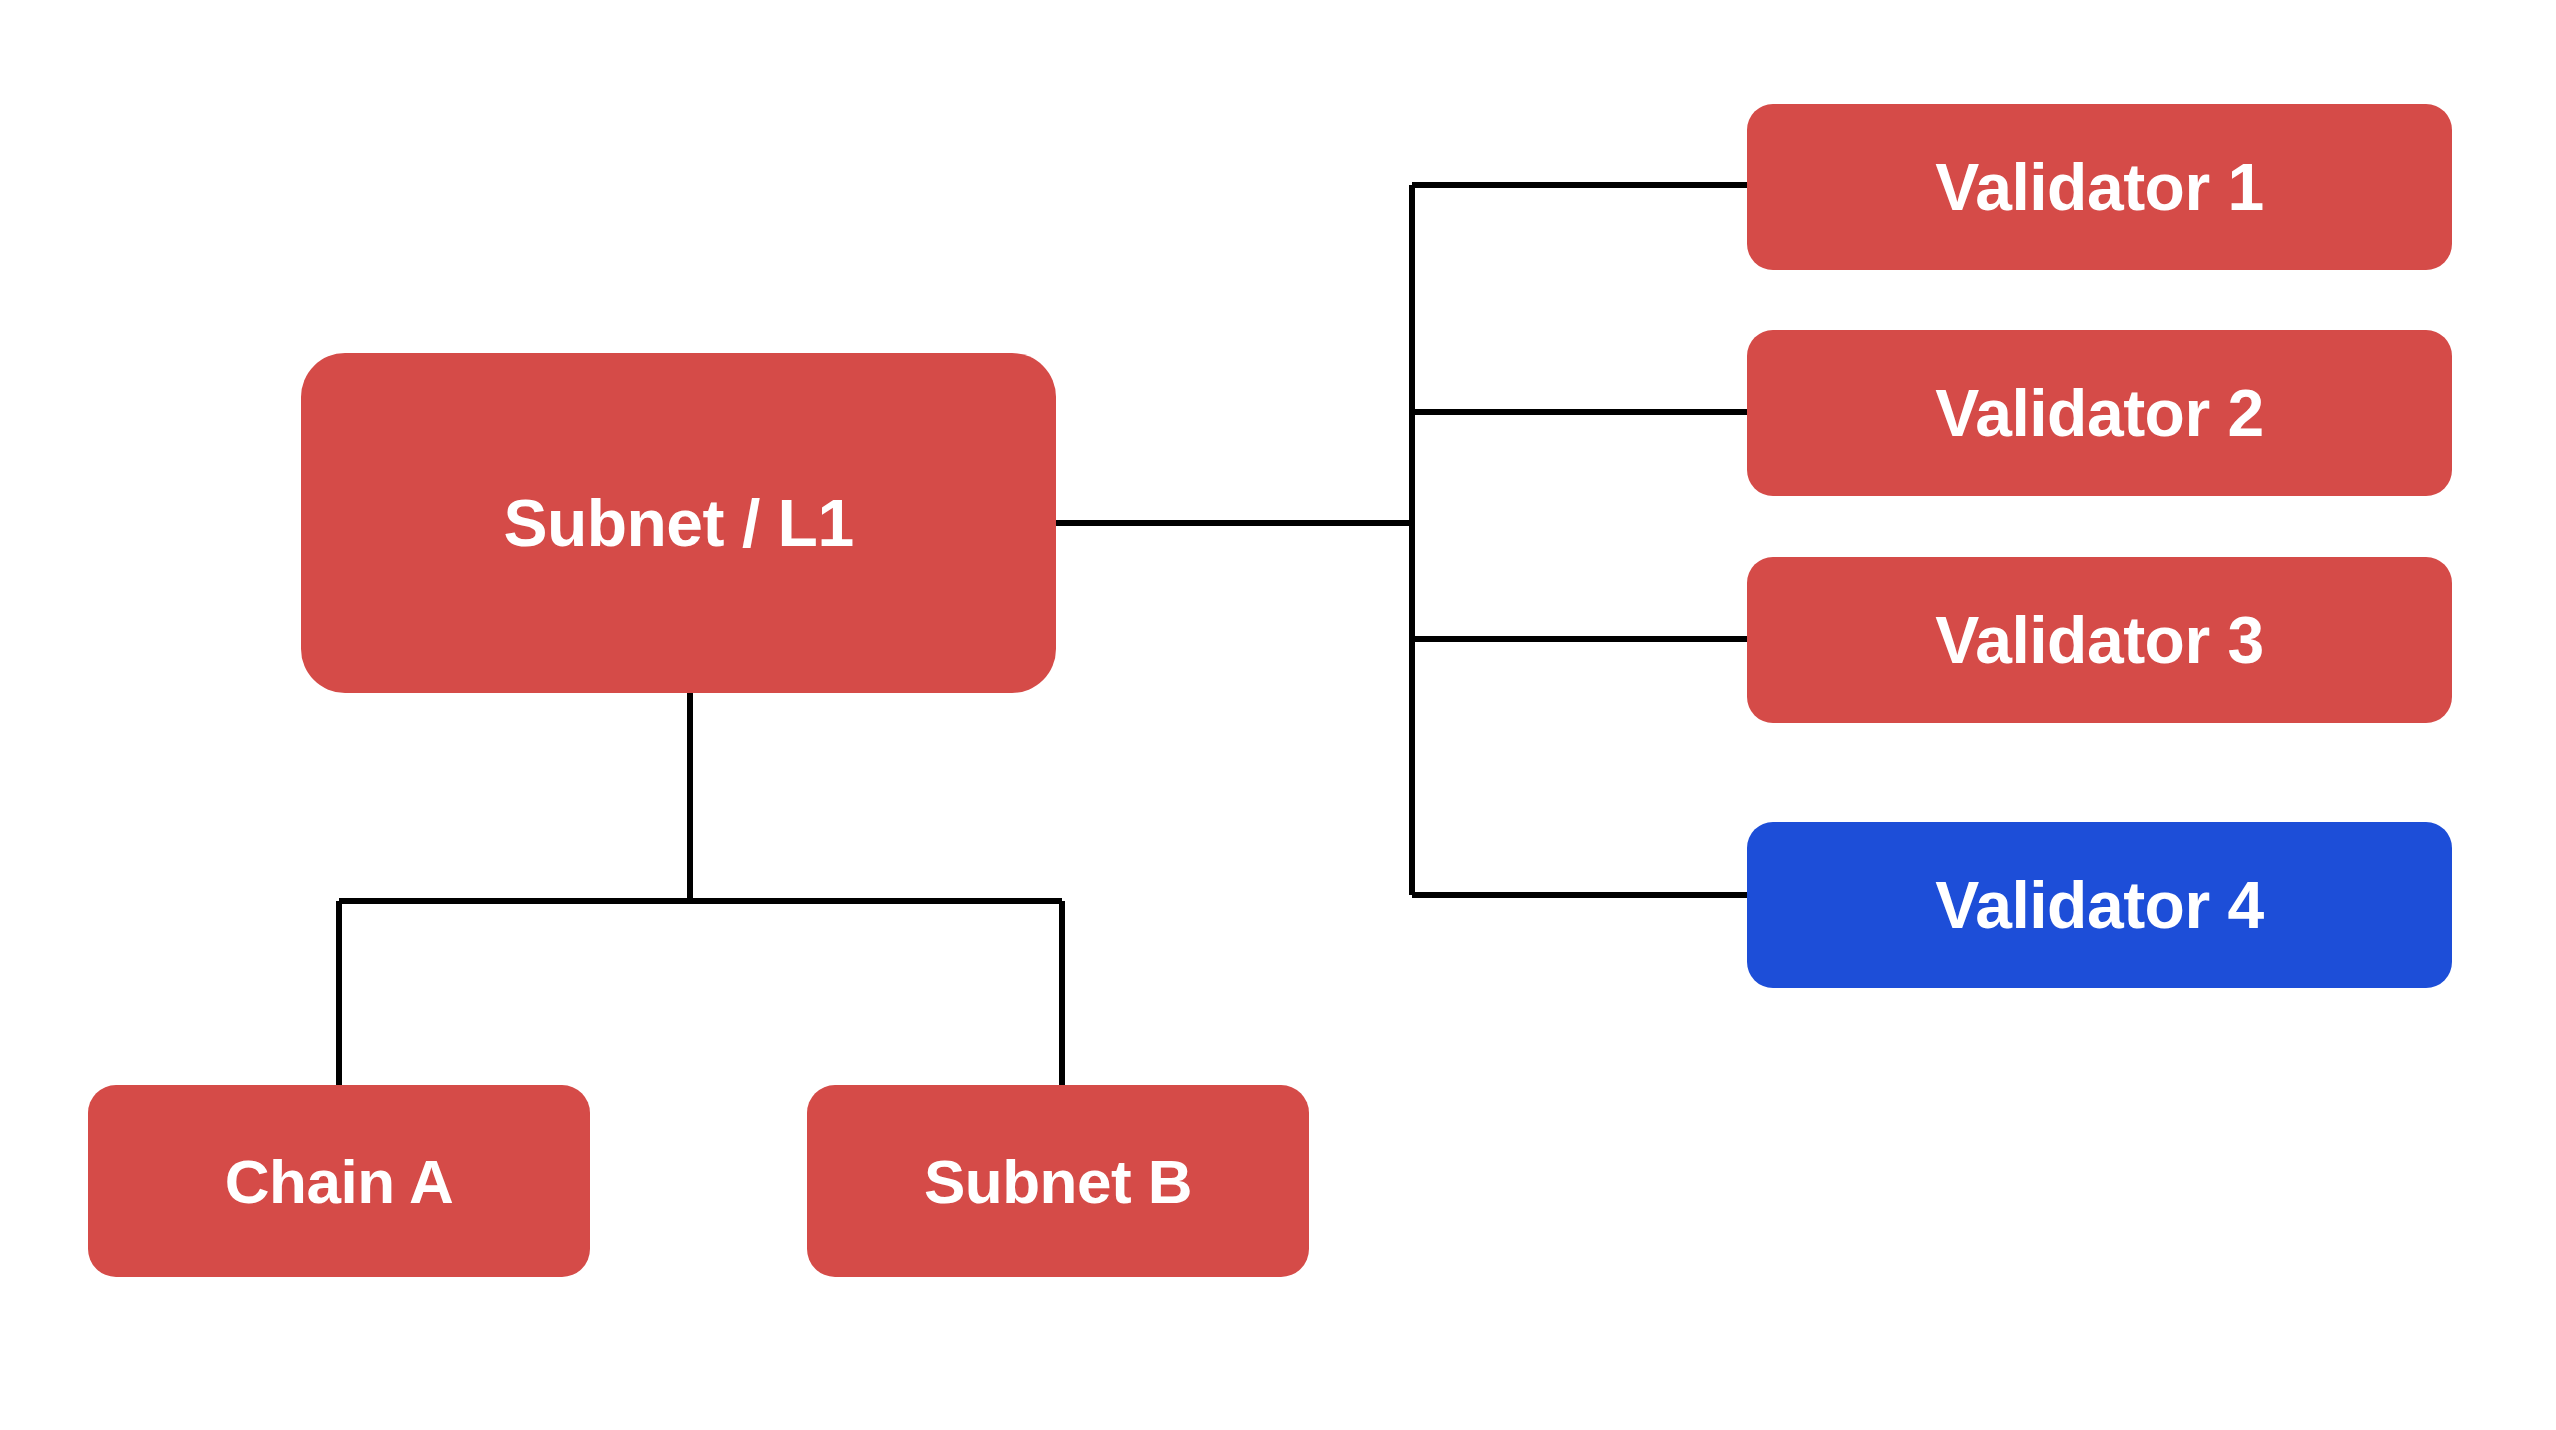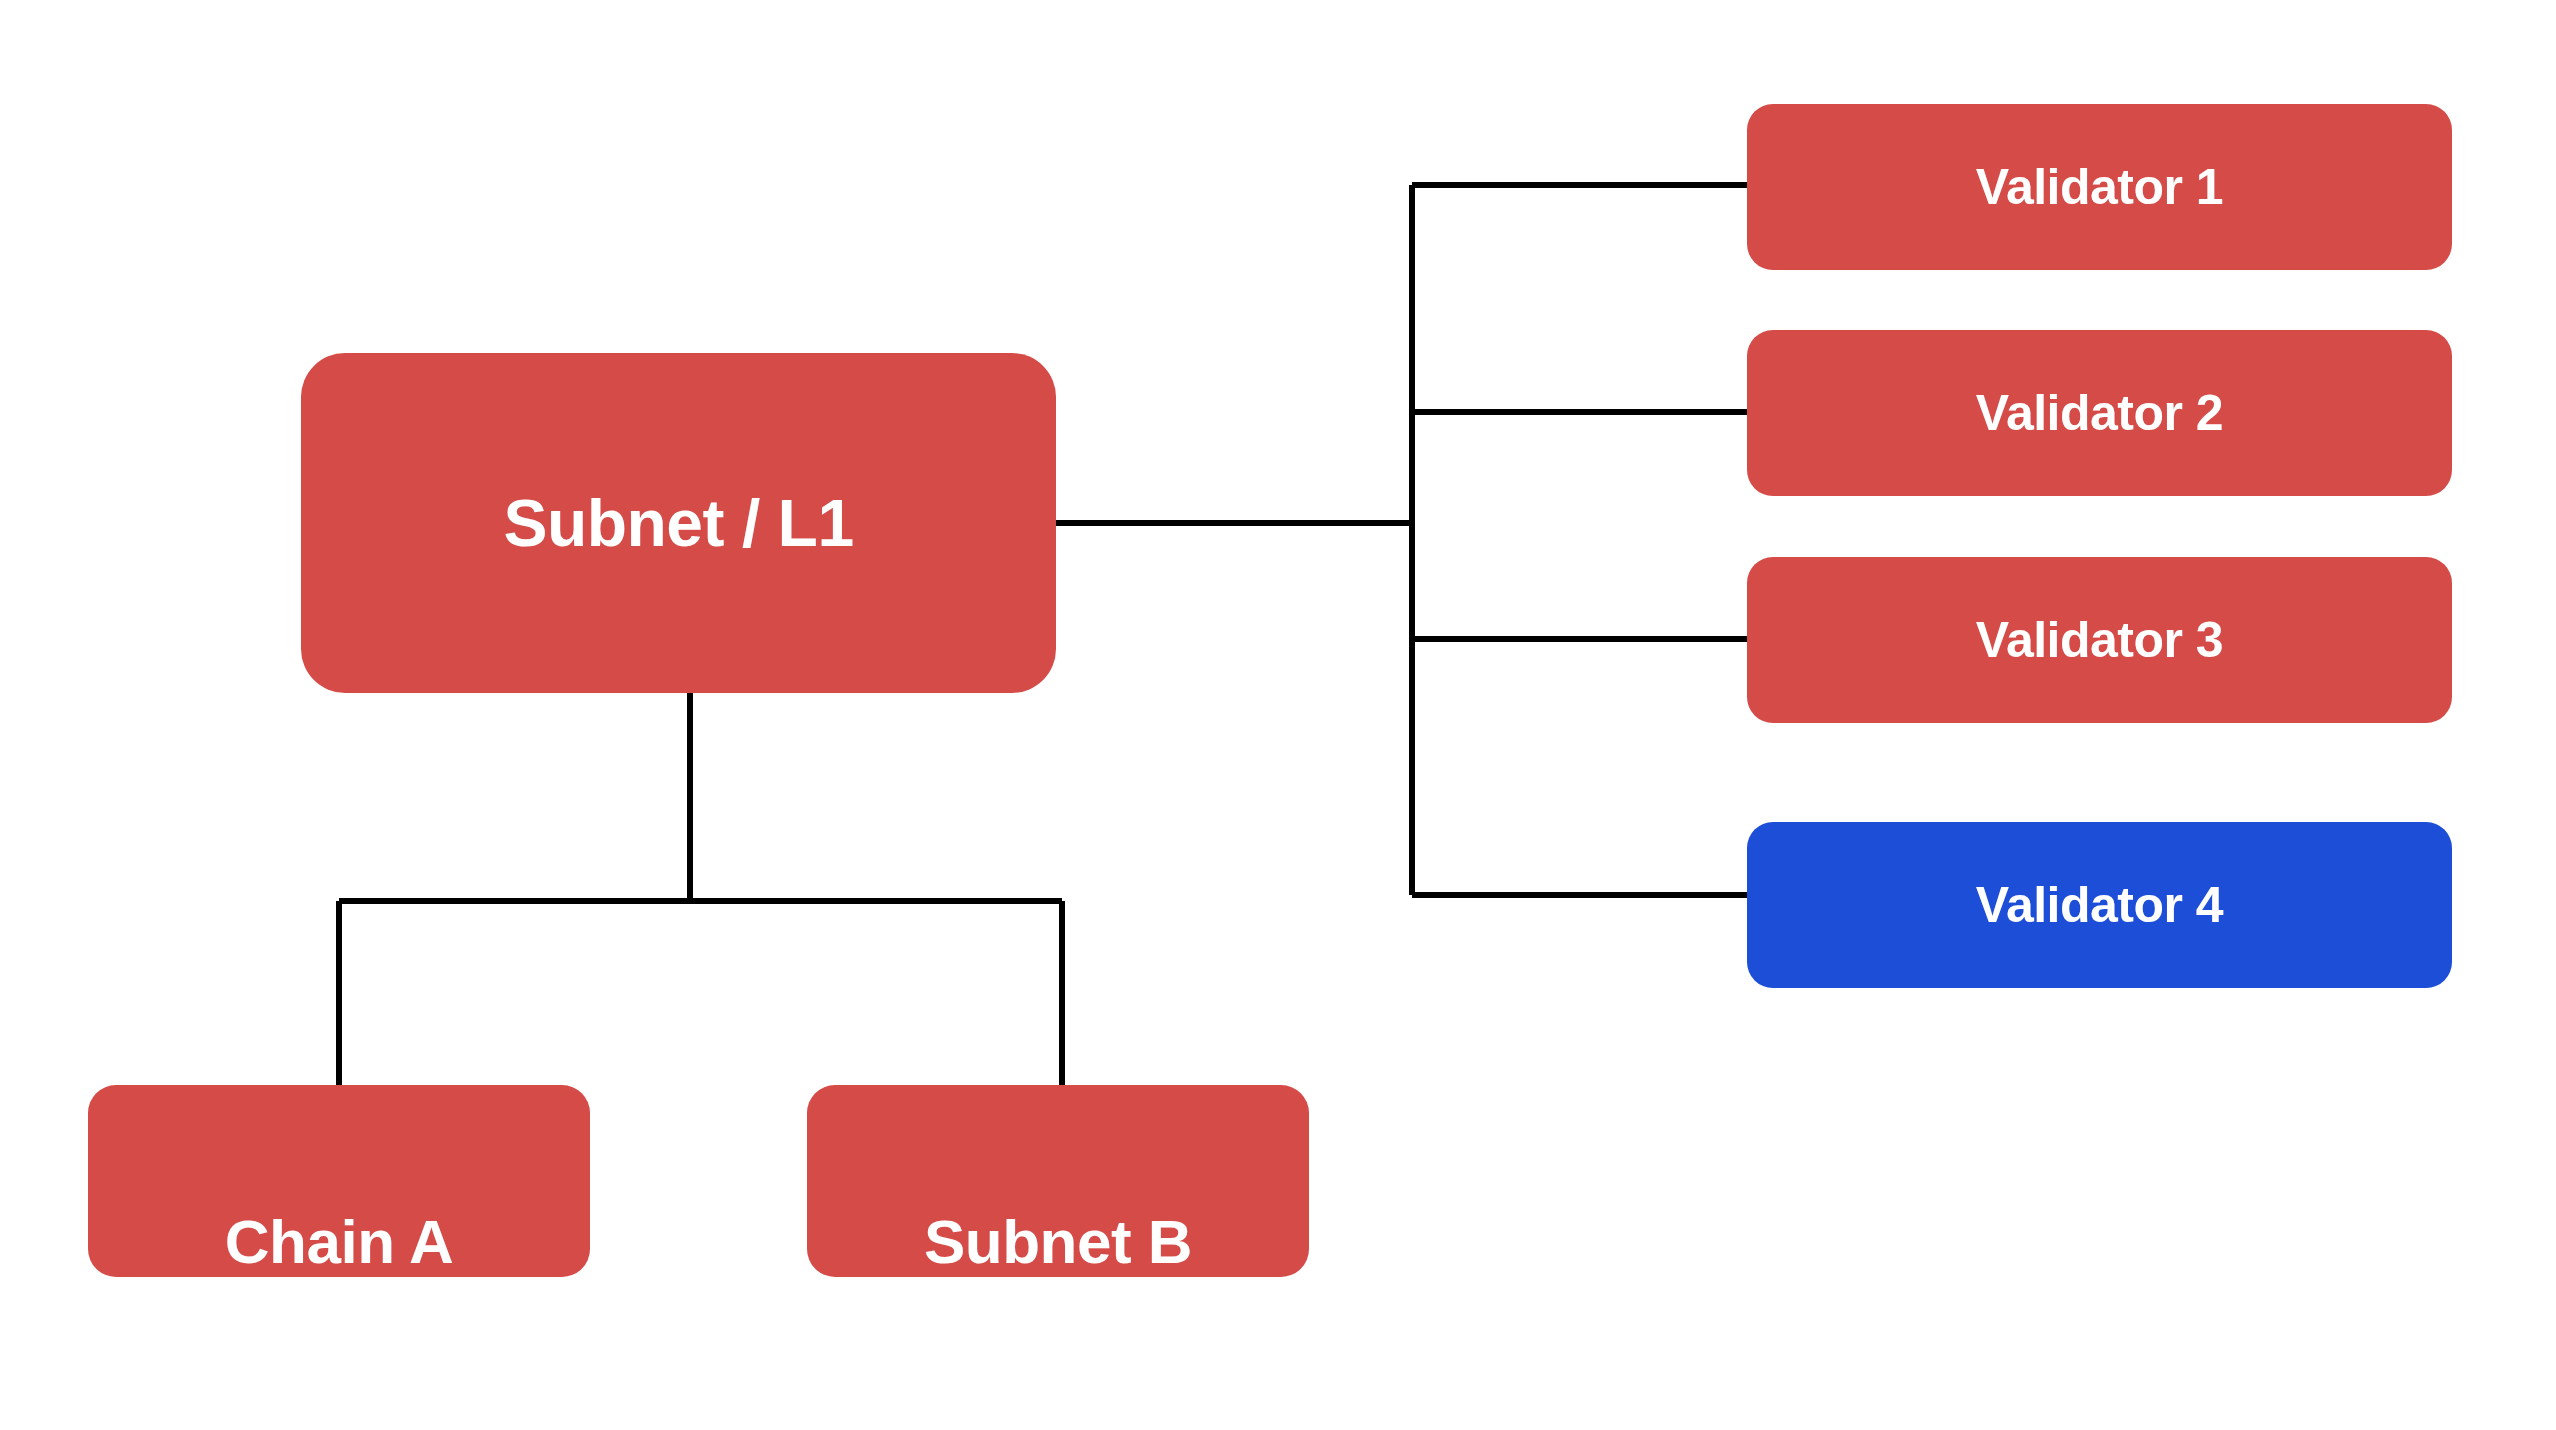--- a/index.html
+++ b/index.html
@@ -46,33 +46,32 @@
     width: 755px;
     height: 340px;
     border-radius: 44px;
     font-size: 66px;
   }
   .node-validator {
     left: 1747px;
     width: 705px;
     height: 166px;
     border-radius: 26px;
-    font-size: 50px;
+    font-size: 66px;
   }
   .v1 { top: 104px; }
   .v2 { top: 330px; }
   .v3 { top: 557px; }
   .v4 { top: 822px; }
   .node-chain {
     top: 1085px;
     width: 502px;
     height: 192px;
     border-radius: 28px;
     font-size: 62px;
-    align-items: flex-end;
   }
   .chain-a { left: 88px; }
   .chain-b { left: 807px; }
 </style>
 </head>
 <body>
 
 <div id="diagram-root" style="background: rgb(255, 255, 255);">
 
   <svg class="edge-layer" viewBox="0 0 2556 1430" width="2556" height="1430" xmlns="http://www.w3.org/2000/svg">

